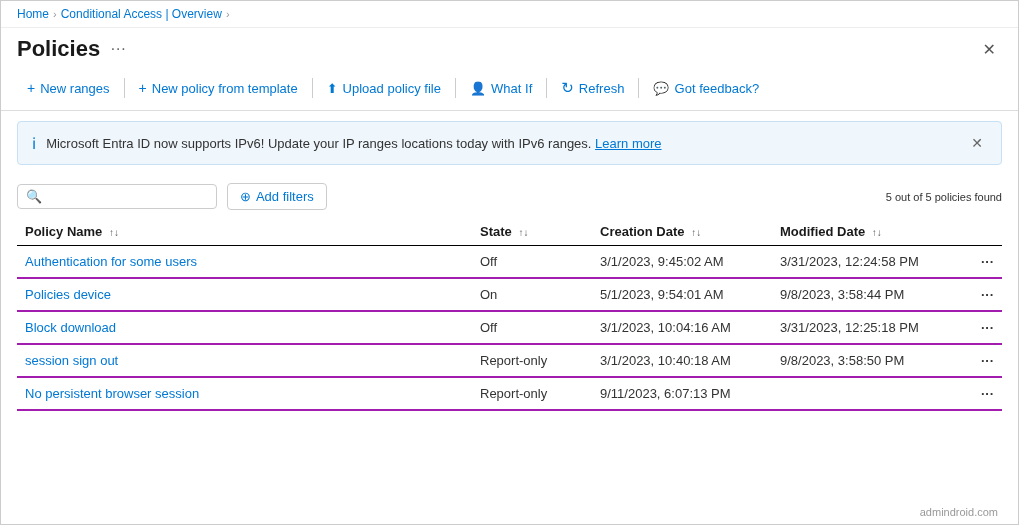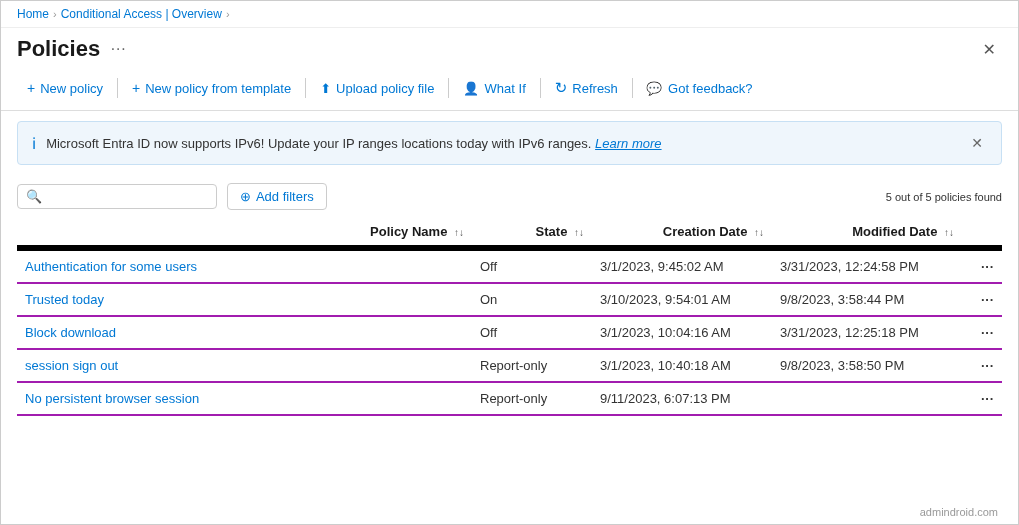--- a/index.html
+++ b/index.html
@@ -104,21 +104,20 @@
     .info-banner-icon {
       color: #0078d4;
       font-size: 16px;
       flex-shrink: 0;
     }
     .info-banner-text { flex: 1; }
     .info-banner a {
       color: #0078d4;
       text-decoration: underline;
       cursor: pointer;
-      font-style: italic;
     }
     .info-banner-close {
       color: #666;
       cursor: pointer;
       font-size: 14px;
       padding: 0 4px;
     }
 
     
     .filter-row {
@@ -167,26 +166,26 @@
     
     .policies-table {
       width: 100%;
       border-collapse: collapse;
       padding: 0 16px;
     }
     .table-wrapper {
       padding: 0 16px;
     }
     .policies-table th {
-      text-align: right;
+      text-align: left;
       padding: 6px 8px;
       font-weight: 600;
       font-size: 13px;
       color: #1a1a1a;
-      border-bottom: 6px solid #000000;
+      border-bottom: 1px solid #000000;
       white-space: nowrap;
     }
     .sort-arrow {
       font-size: 10px;
       color: #555;
       margin-left: 3px;
     }
     .policies-table td {
       padding: 8px 8px;
       font-size: 13px;
@@ -233,21 +232,21 @@
 
   <div class="page-header">
     <span class="page-title">Policies</span>
     <span class="page-header-dots">···</span>
     <span class="page-header-close">✕</span>
   </div>
 
   <div class="toolbar">
     <button class="toolbar-btn">
       <span class="toolbar-icon">+</span>
-      <span>New policy</span>
+      <span>New ranges</span>
     </button>
     <div class="toolbar-sep"></div>
     <button class="toolbar-btn">
       <span class="toolbar-icon">+</span>
       <span>New policy from template</span>
     </button>
     <div class="toolbar-sep"></div>
     <button class="toolbar-btn">
       <span class="toolbar-icon" style="font-size:13px;">⬆</span>
       <span>Upload policy file</span>
@@ -314,23 +313,23 @@
       </thead>
       <tbody id="table-body">
       <tr>
             <td class="policy-name"><a>Authentication for some users</a></td>
             <td>Off</td>
             <td>3/1/2023, 9:45:02 AM</td>
             <td>3/31/2023, 12:24:58 PM</td>
             <td class="row-menu">···</td>
           </tr>
           <tr>
-            <td class="policy-name"><a>Trusted today</a></td>
+            <td class="policy-name"><a>Policies device</a></td>
             <td>On</td>
-            <td>3/10/2023, 9:54:01 AM</td>
+            <td>5/1/2023, 9:54:01 AM</td>
             <td>9/8/2023, 3:58:44 PM</td>
             <td class="row-menu">···</td>
           </tr>
           <tr>
             <td class="policy-name"><a>Block download</a></td>
             <td>Off</td>
             <td>3/1/2023, 10:04:16 AM</td>
             <td>3/31/2023, 12:25:18 PM</td>
             <td class="row-menu">···</td>
           </tr>

